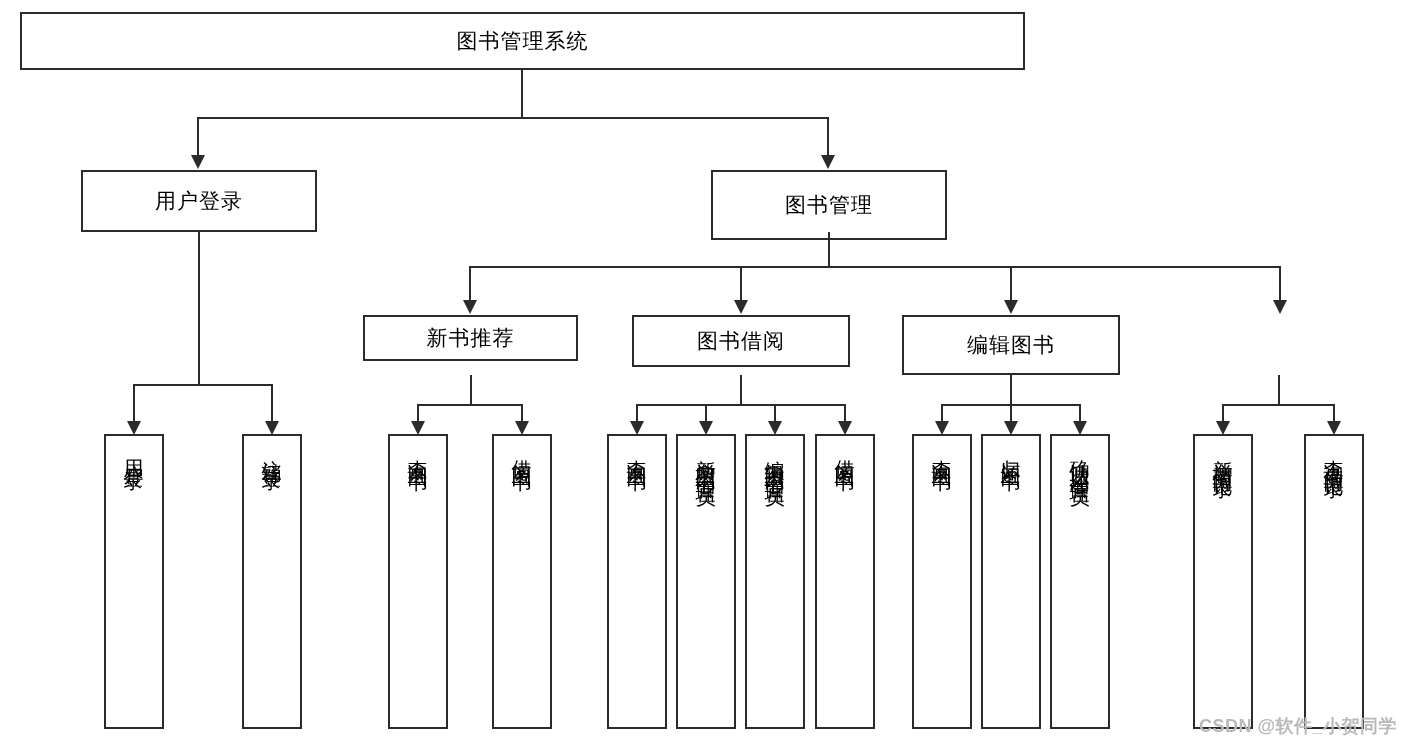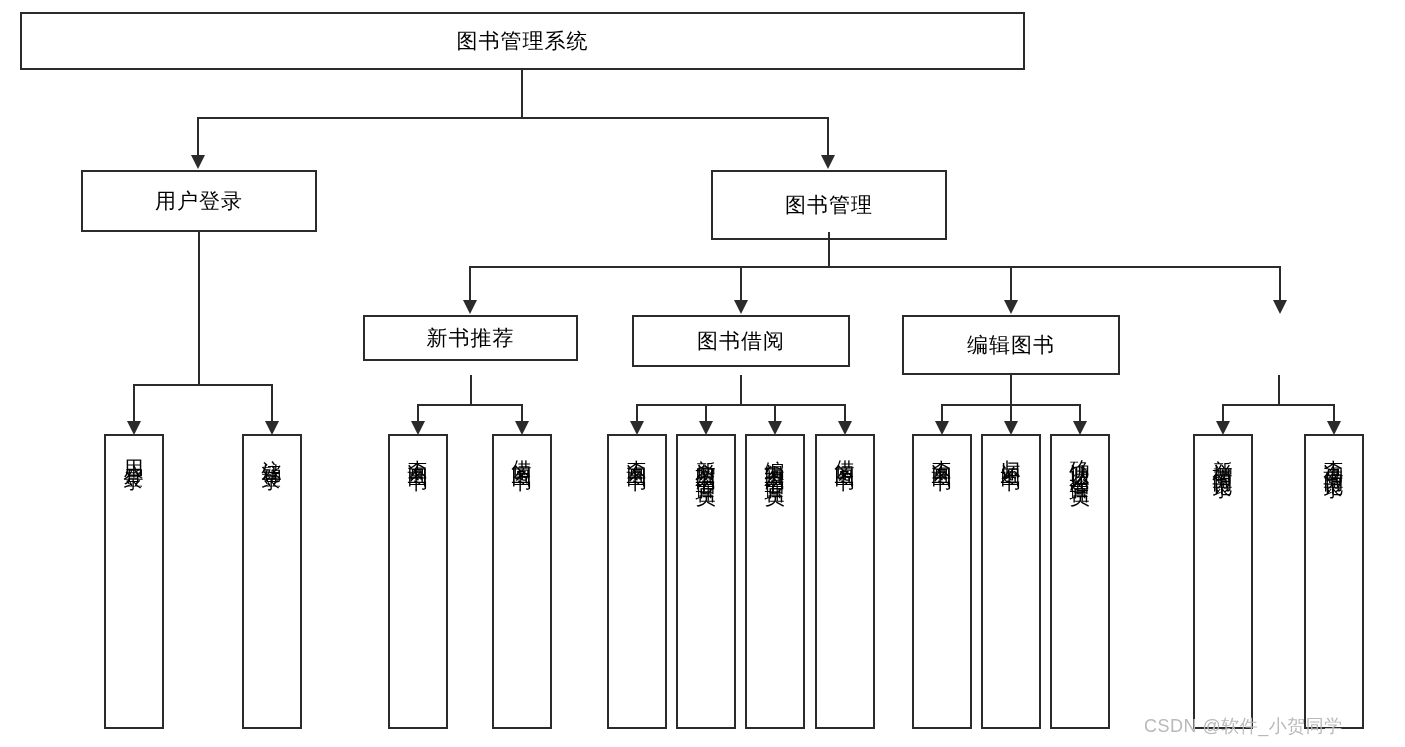--- a/index.html
+++ b/index.html
@@ -203,15 +203,15 @@
     <span class="label">确认归还（管理员）</span>
   </div>
 
   <div class="node vert" style="left:1193px; top:434px; width:60px; height:295px;">
     <span class="label">新增借阅记录</span>
   </div>
   <div class="node vert" style="left:1304px; top:434px; width:60px; height:295px;">
     <span class="label">查询借阅记录</span>
   </div>
 
-  <div id="watermark" style="left:1144px; top:714px;">CSDN @软件_小贺同学</div>
+  <div id="watermark" style="left:1199px; top:714px;font-weight:bold;">CSDN @软件_小贺同学</div>
 
 </div>
 
 </body></html>

